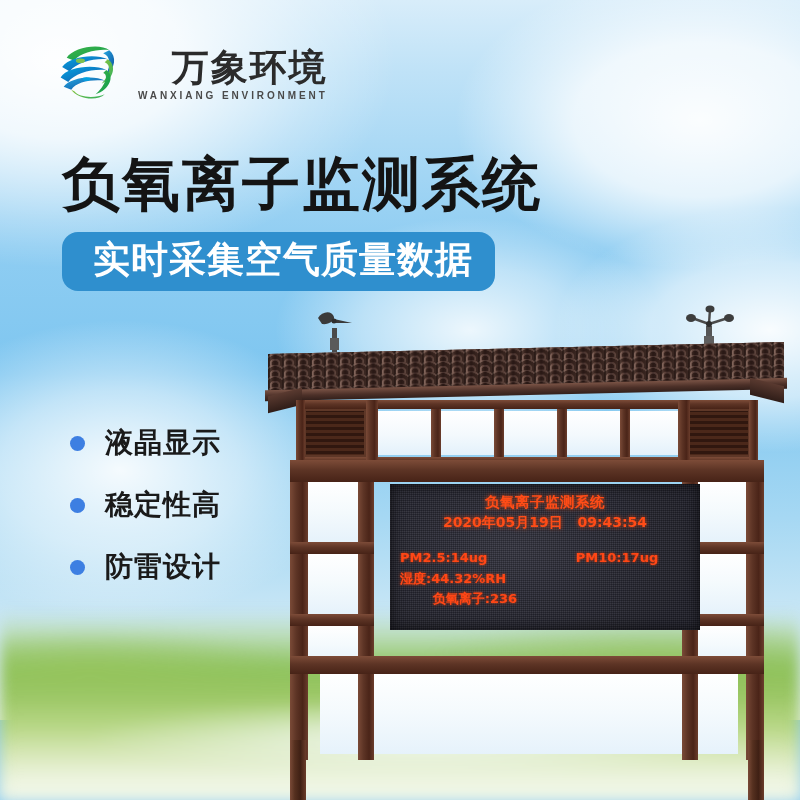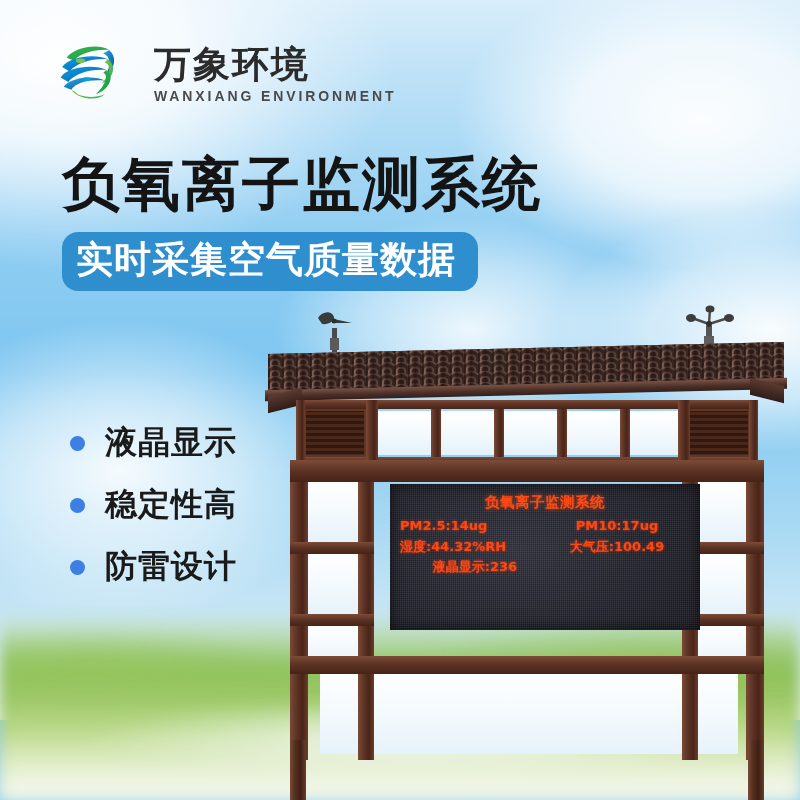--- a/index.html
+++ b/index.html
@@ -33,49 +33,49 @@
       linear-gradient(180deg, rgba(214,236,246,0) 0%, rgba(176,214,150,.55) 12%, rgba(139,193,88,.95) 30%, #96c45c 46%, #a9cf6d 62%, #c6dd98 76%, #dceac2 88%, #eaf2dc 100%);
     filter:blur(7px);
   }
   .ground2{
     position:absolute; left:0; bottom:0; width:800px; height:120px;
     background:linear-gradient(180deg, rgba(255,255,255,0) 0%, rgba(255,255,255,.20) 45%, rgba(255,255,255,.55) 100%);
     filter:blur(9px);
   }
 
   
-  .logo-wrap{ position:absolute; left:50px; top:35px; display:flex; align-items:center; gap:28px; }
+  .logo-wrap{ position:absolute; left:50px; top:35px; display:flex; align-items:center; gap:12px;text-align:right; }
   .logo-mark{ width:76px; height:76px; position:relative; }
   .logo-text{ display:flex; flex-direction:column; justify-content:center; padding-top:4px;}
   .logo-cn{ font-size:37px; font-weight:bold; color:#2b2b2b; letter-spacing:2px; line-height:1.05;
             font-family:"DejaVu Sans","Liberation Sans",sans-serif; }
-  .logo-en{ font-size:14px; color:#4a4a4a; letter-spacing:2.9px; margin-top:3px; font-weight:bold;}
+  .logo-en{ font-size:10px; color:#4a4a4a; letter-spacing:2.9px; margin-top:3px; font-weight:bold;}
 
   
   .main-title{
     position:absolute; left:62px; top:146px;
     font-size:58px; font-weight:bold; color:#141414; letter-spacing:2px;
     font-family:"DejaVu Sans","Liberation Sans",sans-serif;
     white-space:nowrap;
   }
   .sub-pill{
     position:absolute; left:62px; top:232px;
-    padding:9px 22px 11px 14px; border-radius:16px;
+    padding:9px 22px 11px 31px; border-radius:16px;
     background:#2f8fce; color:#ffffff;
     font-size:37px; font-weight:bold; letter-spacing:1px; white-space:nowrap;
     font-family:"DejaVu Sans","Liberation Sans",sans-serif;
     line-height:1.05;
   }
 
   
   .features{ position:absolute; left:70px; top:412px; }
   .feat{ display:flex; align-items:center; height:62px; }
   .dot{ width:15px; height:15px; border-radius:50%; background:#3d7fe2; flex:0 0 auto; margin-right:20px; }
   .feat-label{
-    font-size:32px; font-weight:bold; color:#1a1a1a; letter-spacing:1px;
+    font-size:28px; font-weight:bold; color:#1a1a1a; letter-spacing:1px;
     font-family:"DejaVu Sans","Liberation Sans",sans-serif; white-space:nowrap;
   }
 
   
   .station{ position:absolute; left:268px; top:300px; width:520px; height:450px; }
 
   
   .vane{ position:absolute; left:44px; top:8px; width:46px; height:48px; }
   .anem{ position:absolute; left:416px; top:4px; width:52px; height:52px; }
 
@@ -136,21 +136,21 @@
   .led-title{
     color:#ff4c17; font-size:14.5px; font-weight:bold; letter-spacing:.5px;
     text-shadow:0 0 4px rgba(255,70,10,.85); margin-top:3px;
     font-family:"DejaVu Sans","Liberation Sans",sans-serif;
   }
   .led-date{
     color:#ff4c17; font-size:14px; font-weight:bold; letter-spacing:0px;
     text-shadow:0 0 4px rgba(255,70,10,.8); margin-top:2px; white-space:nowrap;
     font-family:"DejaVu Sans","Liberation Sans",sans-serif;
   }
-  .led-rows{ width:100%; margin-top:3px; }
+  .led-rows{ width:100%; margin-top:15px; }
   .led-row{ display:flex; justify-content:space-between; padding:0 2px; margin-top:2.5px; }
   .led-cell{
     color:#ff4716; font-size:13px; font-weight:bold; white-space:nowrap;
     text-shadow:0 0 3px rgba(255,60,5,.8);
     font-family:"DejaVu Sans","Liberation Sans",sans-serif;
   }
   .led-cell.left{ width:148px; text-align:left; }
   .led-cell.right{ width:150px; text-align:center; }
 
   .legs{ position:absolute; left:22px; top:440px; width:474px; height:300px; }
@@ -298,33 +298,37 @@
       <div class="rail" style="position:absolute;left:0;top:0;width:474px;height:22px;"></div>
       <div class="rail" style="position:absolute;left:0;top:82px;width:84px;height:12px;"></div>
       <div class="rail" style="position:absolute;left:392px;top:82px;width:82px;height:12px;"></div>
       <div class="rail" style="position:absolute;left:0;top:154px;width:84px;height:12px;"></div>
       <div class="rail" style="position:absolute;left:392px;top:154px;width:82px;height:12px;"></div>
       <div class="rail" style="position:absolute;left:0;top:196px;width:474px;height:18px;"></div>
 
       <div class="led">
         <div class="led-inner">
           <div class="led-title">负氧离子监测系统</div>
+          <div class="led-date">
+            <span>2020年05月19日</span>
+            &nbsp;
+            <span>09:43:54</span>
+          </div>
           <div class="led-rows">
             <div class="led-row">
               <span class="led-cell left">PM2.5:14ug</span>
               <span class="led-cell right">PM10:17ug</span>
             </div>
             <div class="led-row">
             </div>
             <div class="led-row">
               <span class="led-cell left">湿度:44.32%RH</span>
-              <span class="led-cell right">大气压:100.49</span>
             </div>
             <div class="led-row">
-              <span class="led-cell right">液晶显示:236</span>
+              <span class="led-cell right">负氧离子:236</span>
             </div>
           </div>
         </div>
       </div>
 
     </div>
 
     <div class="legs">
       <div class="leg" style="left:0px;top:0;"></div>
       <div class="leg" style="left:458px;top:0;"></div>

